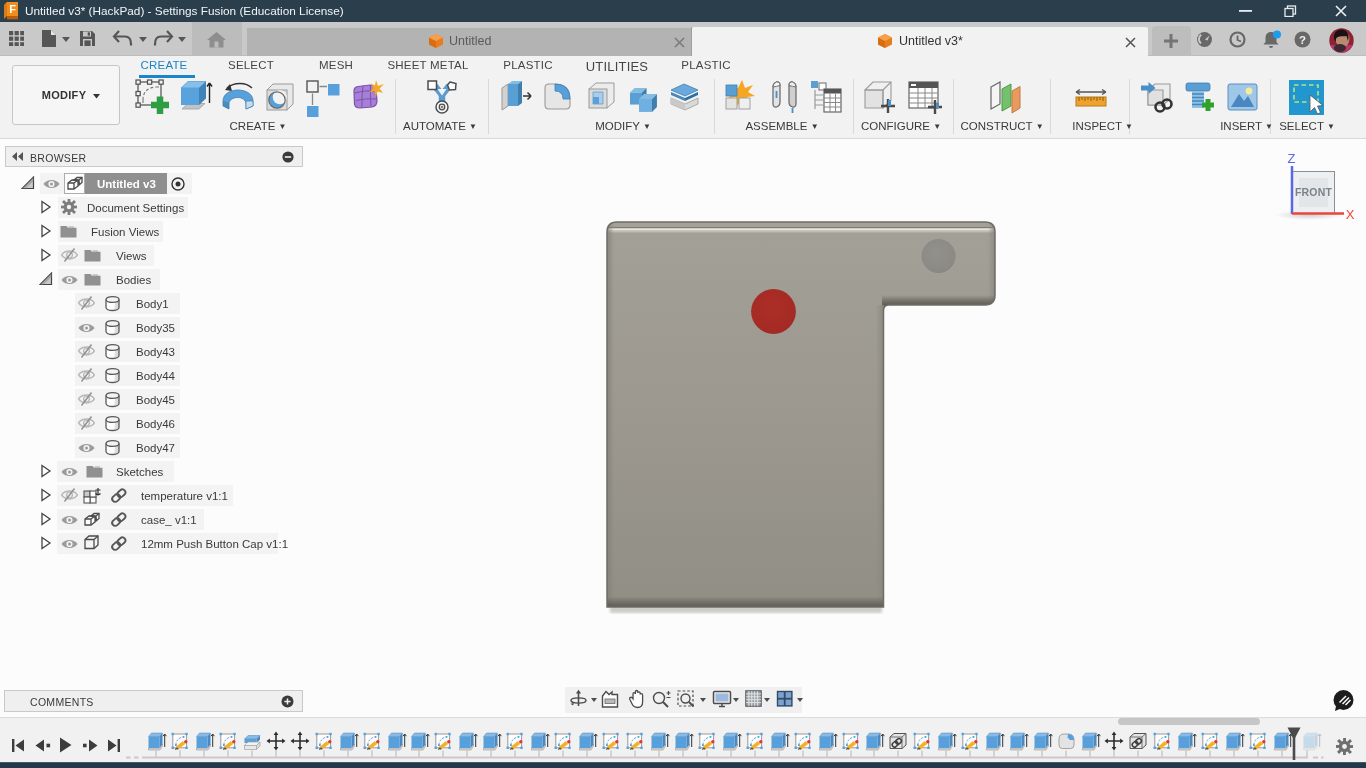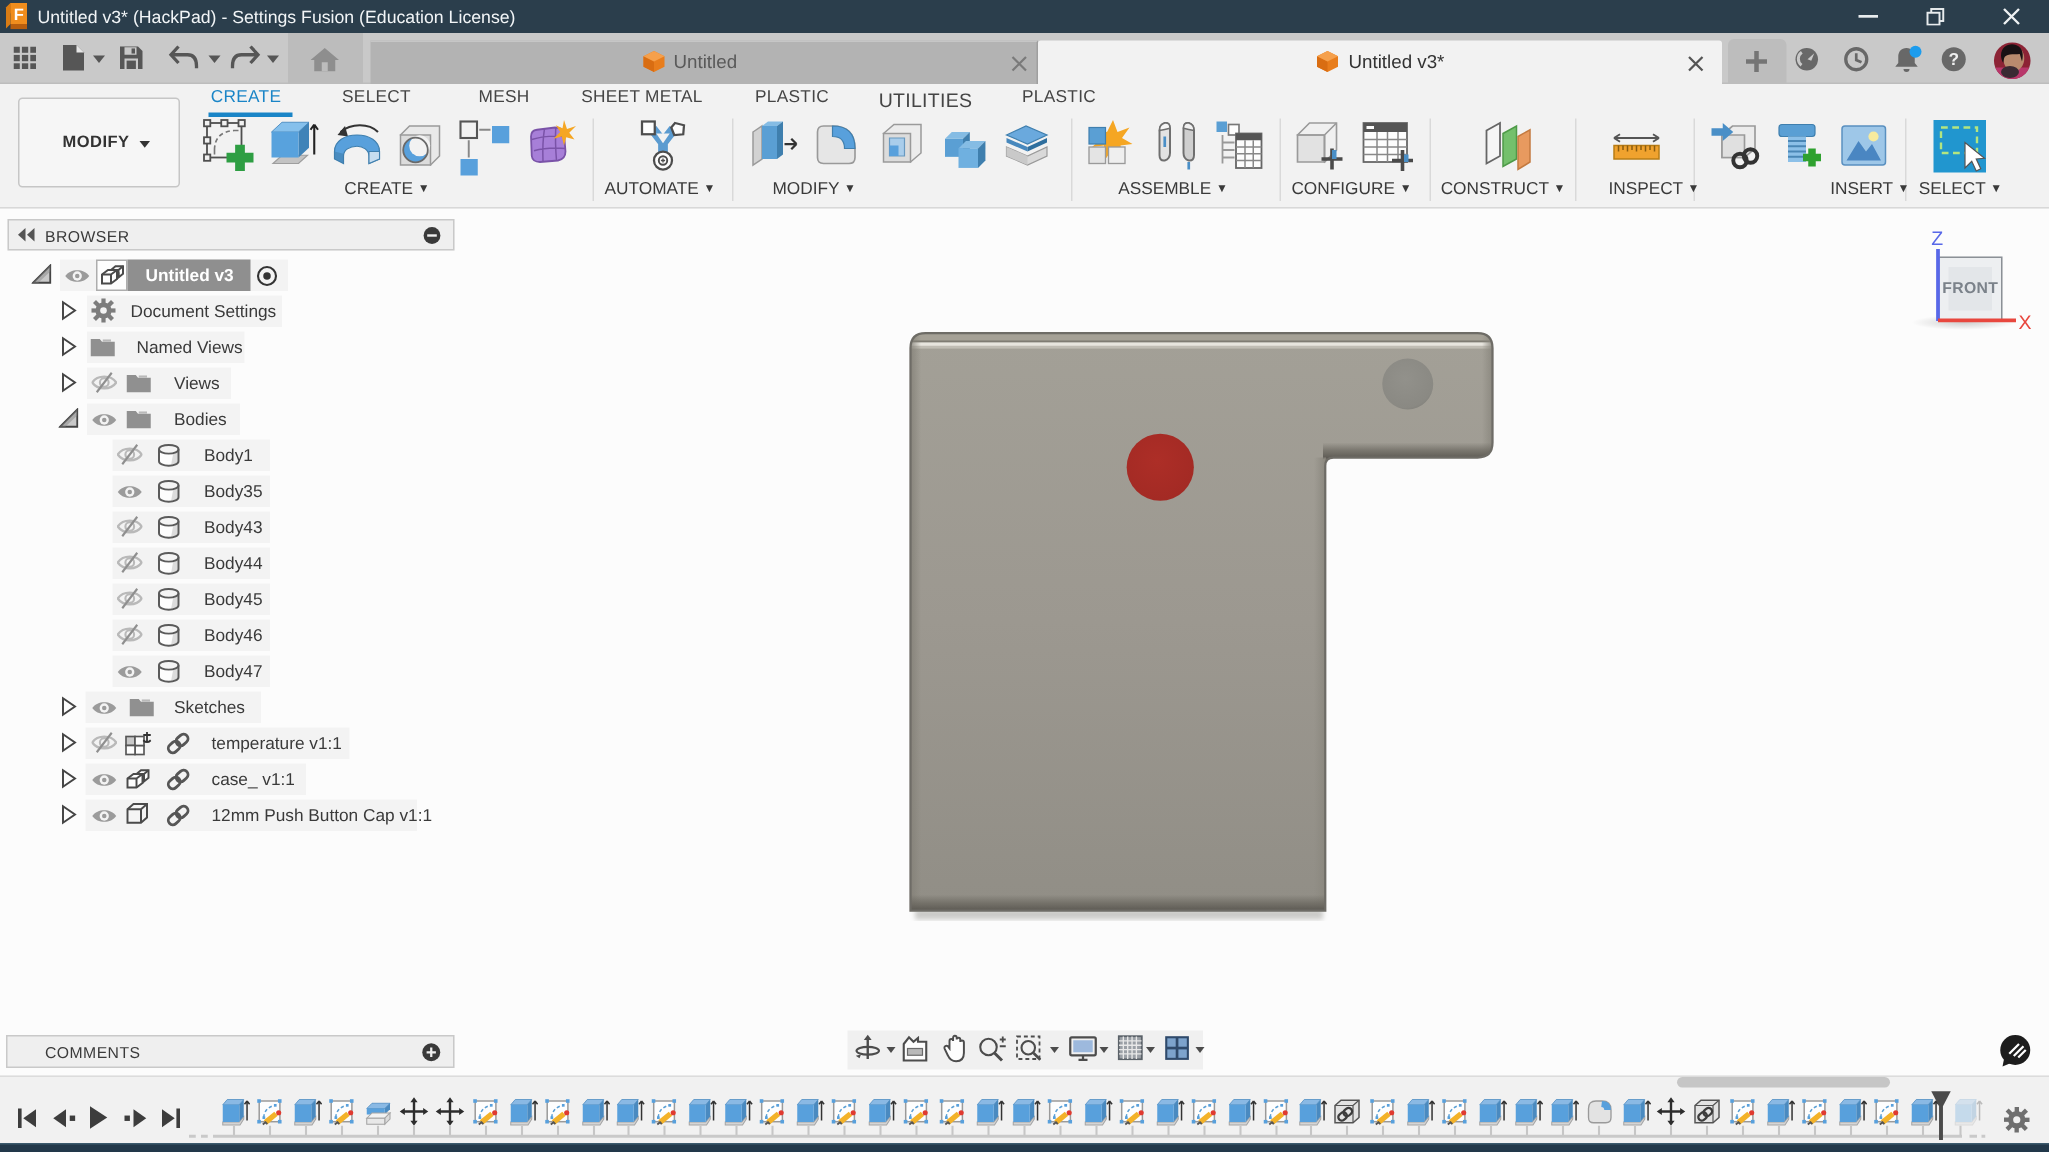--- a/index.html
+++ b/index.html
@@ -142,21 +142,21 @@
 <div class="abs" style="left:395px;top:79px;width:1px;height:55px;background:#d9d9d9"></div>
 <div class="abs" style="left:488px;top:79px;width:1px;height:55px;background:#d9d9d9"></div>
 <div class="abs" style="left:714px;top:79px;width:1px;height:55px;background:#d9d9d9"></div>
 <div class="abs" style="left:853px;top:79px;width:1px;height:55px;background:#d9d9d9"></div>
 <div class="abs" style="left:953px;top:79px;width:1px;height:55px;background:#d9d9d9"></div>
 <div class="abs" style="left:1050px;top:79px;width:1px;height:55px;background:#d9d9d9"></div>
 <div class="abs" style="left:1129px;top:79px;width:1px;height:55px;background:#d9d9d9"></div>
 <div class="abs" style="left:1270px;top:79px;width:1px;height:55px;background:#d9d9d9"></div>
 <div class="abs" style="left:183px;top:120px;width:150px;text-align:center;font-size:11.5px;color:#3a3a3a">CREATE <span style="font-size:8px;position:relative;top:-1px">▼</span></div>
 <div class="abs" style="left:365px;top:120px;width:150px;text-align:center;font-size:11.5px;color:#3a3a3a">AUTOMATE <span style="font-size:8px;position:relative;top:-1px">▼</span></div>
-<div class="abs" style="left:515px;top:120px;width:150px;font-size:11.5px;color:#3a3a3a">MODIFY <span style="font-size:8px;position:relative;top:-1px">▼</span></div>
+<div class="abs" style="left:548px;top:120px;width:150px;text-align:center;font-size:11.5px;color:#3a3a3a">MODIFY <span style="font-size:8px;position:relative;top:-1px">▼</span></div>
 <div class="abs" style="left:707px;top:120px;width:150px;text-align:center;font-size:11.5px;color:#3a3a3a">ASSEMBLE <span style="font-size:8px;position:relative;top:-1px">▼</span></div>
 <div class="abs" style="left:826px;top:120px;width:150px;text-align:center;font-size:11.5px;color:#3a3a3a">CONFIGURE <span style="font-size:8px;position:relative;top:-1px">▼</span></div>
 <div class="abs" style="left:927px;top:120px;width:150px;text-align:center;font-size:11.5px;color:#3a3a3a">CONSTRUCT <span style="font-size:8px;position:relative;top:-1px">▼</span></div>
 <div class="abs" style="left:983px;top:120px;width:150px;text-align:right;font-size:11.5px;color:#3a3a3a">INSPECT <span style="font-size:8px;position:relative;top:-1px">▼</span></div>
 <div class="abs" style="left:1123px;top:120px;width:150px;text-align:right;font-size:11.5px;color:#3a3a3a">INSERT <span style="font-size:8px;position:relative;top:-1px">▼</span></div>
 <div class="abs" style="left:1232px;top:120px;width:150px;text-align:center;font-size:11.5px;color:#3a3a3a">SELECT <span style="font-size:8px;position:relative;top:-1px">▼</span></div>
 <svg style="position:absolute;left:134px;top:79px" width="37" height="37" viewBox="0 0 37 37">
     <rect x="4" y="3" width="23" height="23" fill="none" stroke="#4f4f4f" stroke-width="1.2"></rect>
     <path d="M9 21 Q9 9 22 8" fill="none" stroke="#777" stroke-width="1.1" stroke-dasharray="3 2"></path>
     <path d="M9 21 L9 24 M22 8 L25 8" stroke="#777" stroke-width="1.1"></path>
@@ -362,21 +362,21 @@
   </svg>
 <div class="abs" style="left:87px;top:201.5px;font-size:11.5px;font-weight:normal;color:#3a3a3a">Document Settings</div>
 <div class="abs" style="left:58px;top:221px;width:105px;height:21px;background:#f3f3f3"></div>
 <svg style="position:absolute;left:40px;top:224px" width="12" height="14" viewBox="0 0 12 14">
     <path d="M2 1.5 L10 7 L2 12.5 Z" fill="#fdfdfd" stroke="#444" stroke-width="1.3"></path>
   </svg>
 <svg style="position:absolute;left:60px;top:225px" width="17" height="13" viewBox="0 0 17 13">
     <path d="M0.5 1 L6.5 1 L8 2.8 L16.5 2.8 L16.5 12.5 L0.5 12.5 Z" fill="#909090"></path>
     <rect x="8.5" y="1.3" width="5.5" height="1.5" fill="#b9b9b9"></rect>
   </svg>
-<div class="abs" style="left:91px;top:225.5px;font-size:11.5px;font-weight:normal;color:#3a3a3a">Named Views</div>
+<div class="abs" style="left:91px;top:225.5px;font-size:11.5px;font-weight:normal;color:#3a3a3a">Fusion Views</div>
 <div class="abs" style="left:58px;top:245px;width:96px;height:21px;background:#f3f3f3"></div>
 <svg style="position:absolute;left:40px;top:248px" width="12" height="14" viewBox="0 0 12 14">
     <path d="M2 1.5 L10 7 L2 12.5 Z" fill="#fdfdfd" stroke="#444" stroke-width="1.3"></path>
   </svg>
 <svg style="position:absolute;left:61px;top:248px" width="17" height="14" viewBox="0 0 17 14">
     <path d="M0.5 7 C4 1.8 13 1.8 16.5 7 C13 12.2 4 12.2 0.5 7 Z" fill="none" stroke="#b9b9b9" stroke-width="1.5"></path>
     <circle cx="8.5" cy="7" r="2.9" fill="none" stroke="#b9b9b9" stroke-width="1.4"></circle>
     <path d="M13.5 0.5 L3.5 13.5" stroke="#8f8f8f" stroke-width="1.4"></path>
   </svg>
 <svg style="position:absolute;left:84px;top:249px" width="17" height="13" viewBox="0 0 17 13">

